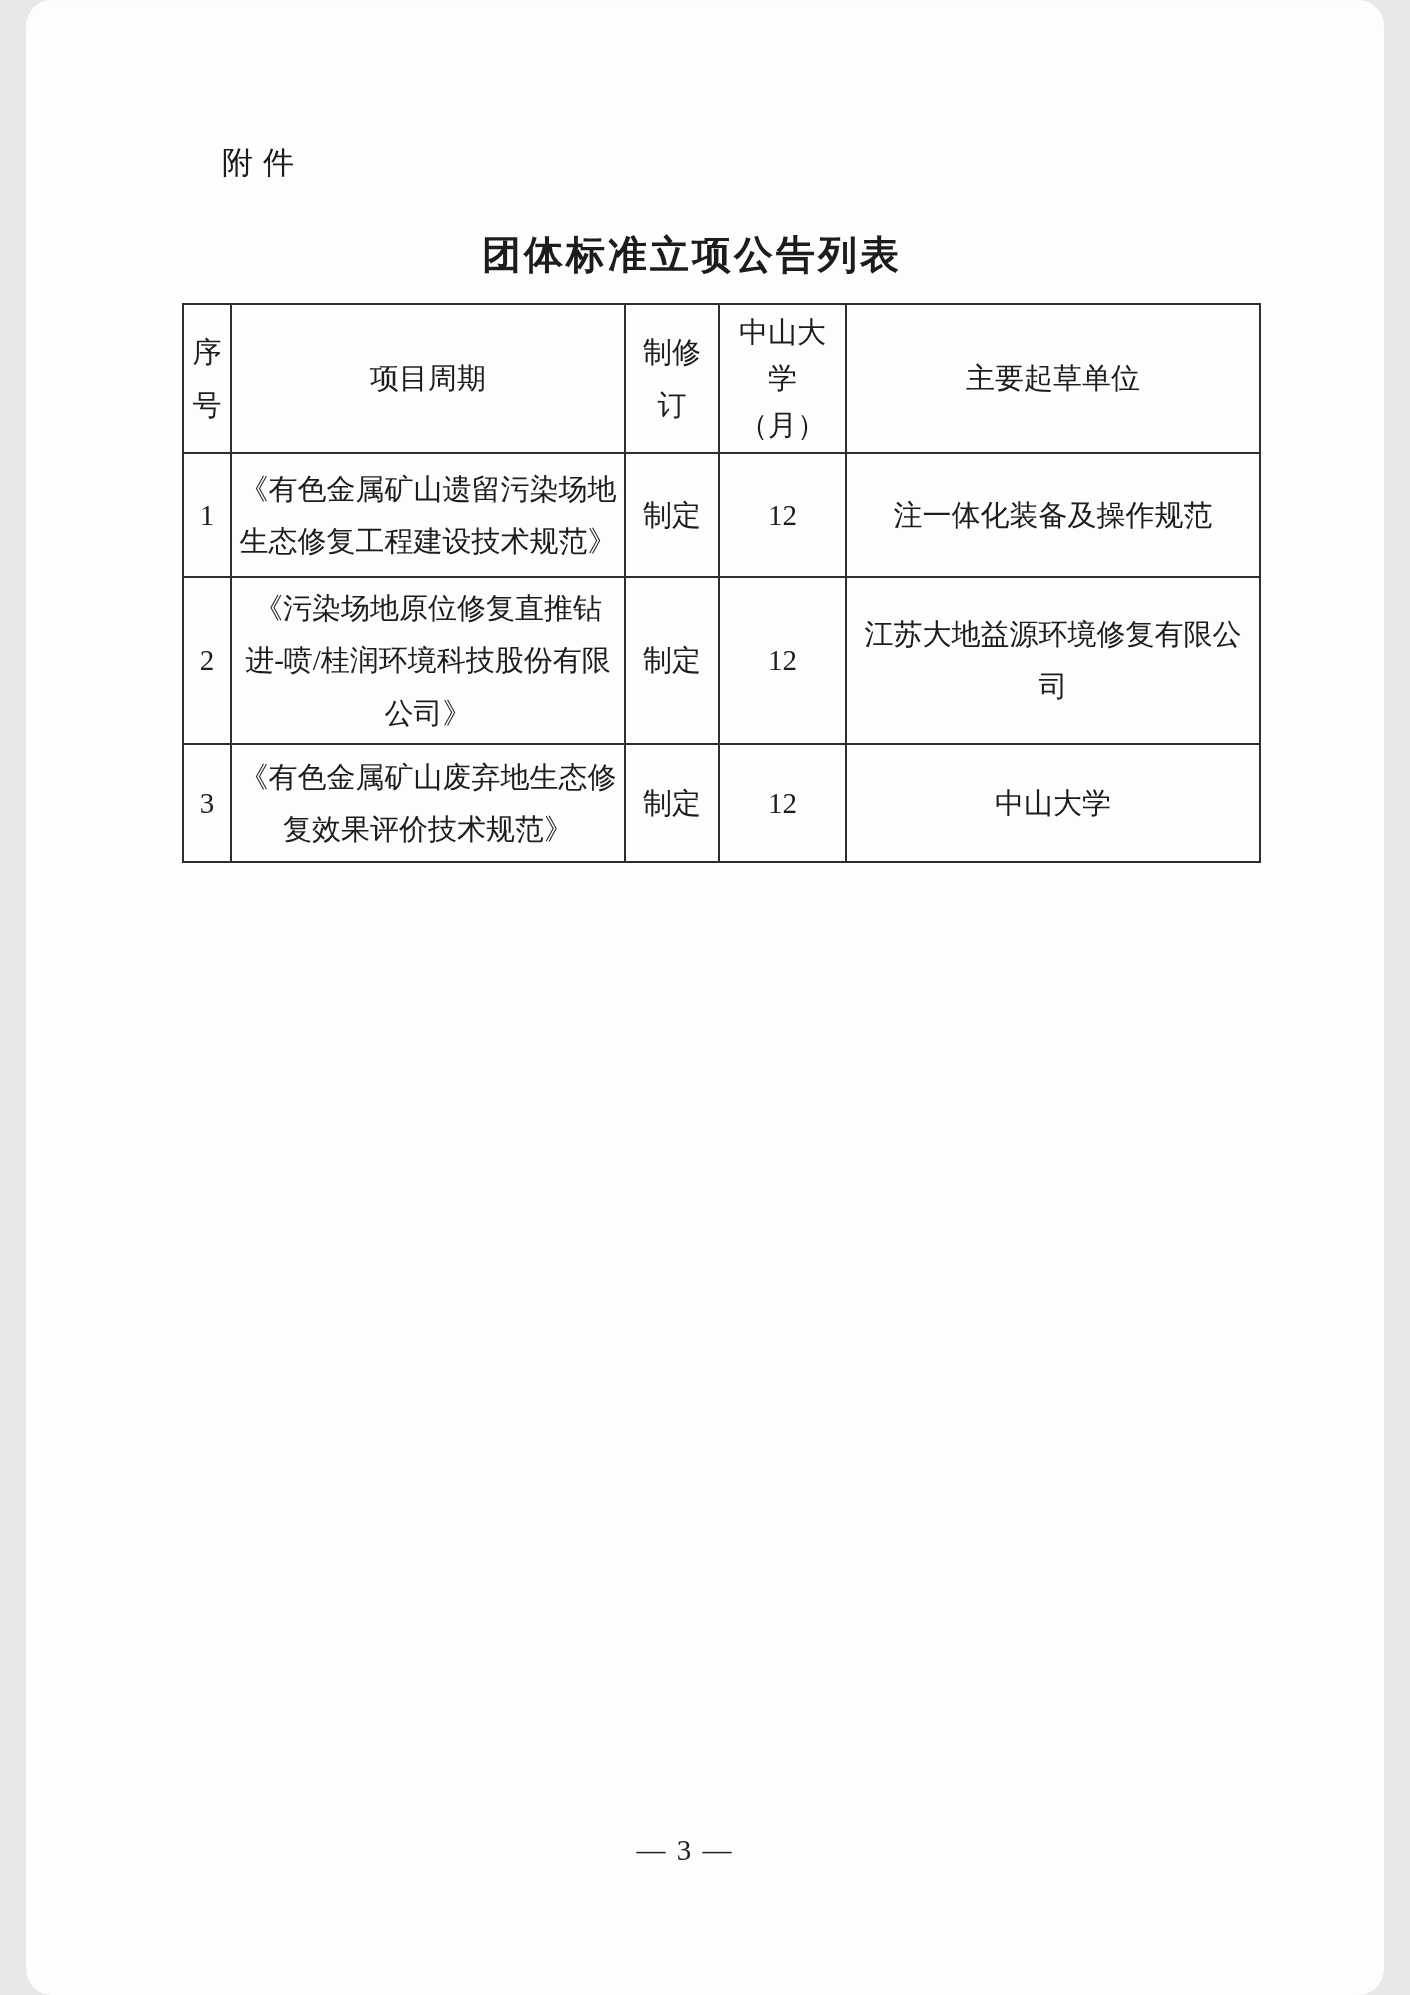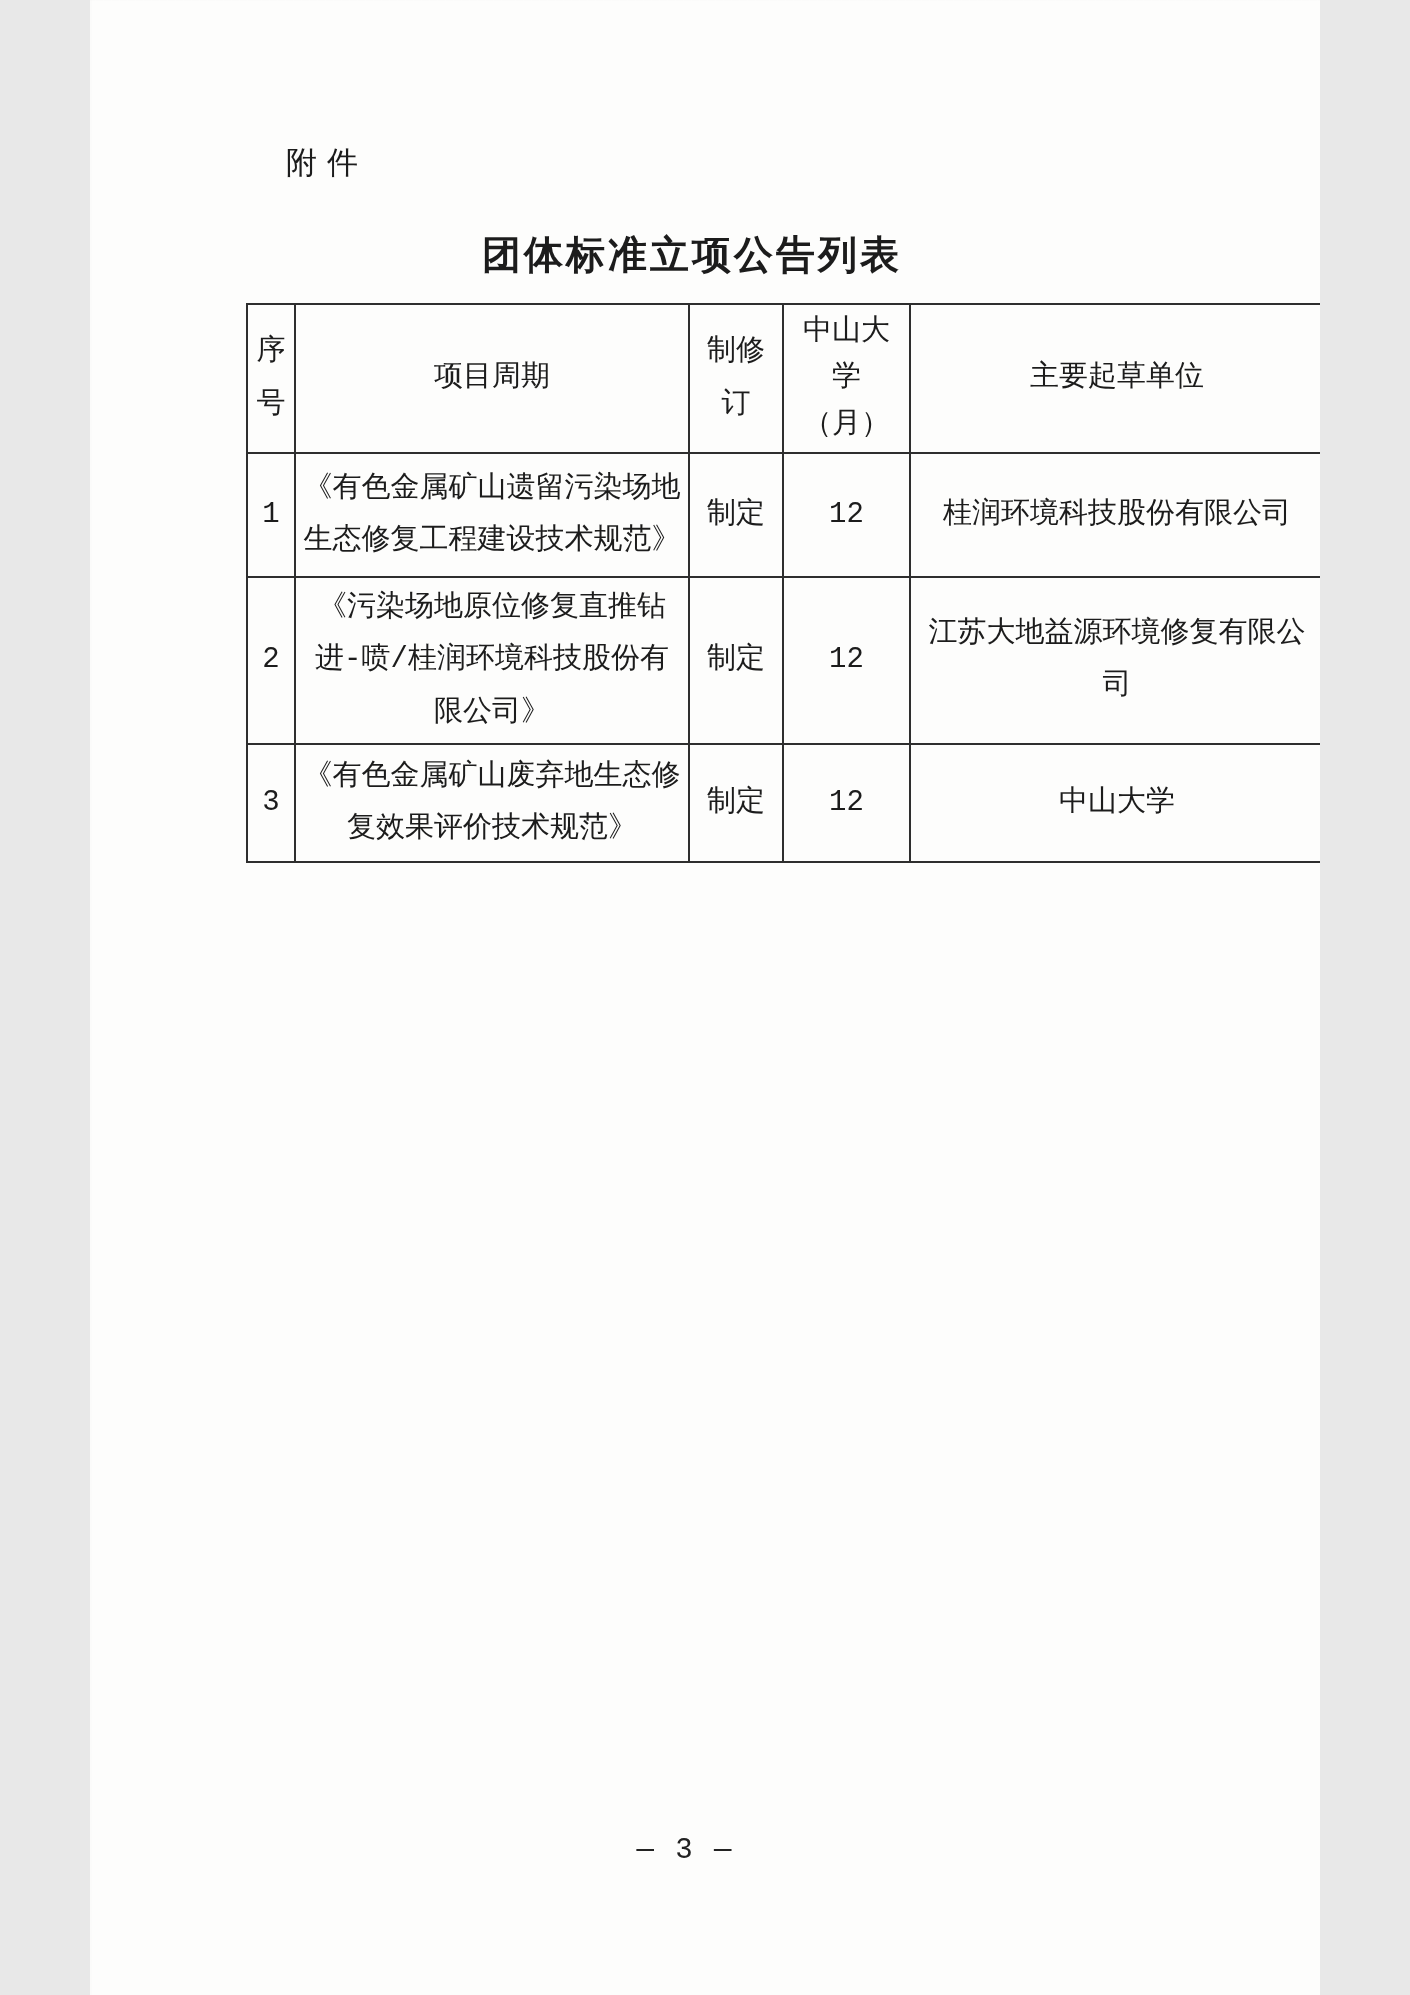--- a/index.html
+++ b/index.html
@@ -2,27 +2,28 @@
 <html><head>
 <meta charset="utf-8">
 <style>
   html, body {
     margin: 0;
     padding: 0;
     background: #e8e8e8;
   }
   .page {
     position: relative;
-    width: 1230px;
+    width: 1358px;
     height: 1995px;
     margin: 0 auto;
     background: #fdfdfc;
     color: #1c1c1c;
-    font-family: Liberation Mono, monospace;
+    font-family: Liberation Serif, serif;
     overflow: hidden;
+    border-radius: 26px;
   }
   
   .page::before {
     content: "";
     position: absolute;
     inset: 0;
     background:
       linear-gradient(90deg, rgba(0,0,0,0.008) 0 2px, transparent 2px 7px),
       linear-gradient(180deg, rgba(0,0,0,0.006) 0 1px, transparent 1px 5px);
     pointer-events: none;
@@ -110,21 +111,21 @@
         </th>
         <th>主要起草单位</th>
       </tr>
     </thead>
     <tbody>
       <tr class="r0">
         <td>1</td>
         <td class="cell-name">《有色金属矿山遗留污染场地生态修复工程建设技术规范》</td>
         <td>制定</td>
         <td>12</td>
-        <td>桂润环境科技股份有限公司</td>
+        <td>注一体化装备及操作规范</td>
       </tr>
       <tr class="r1">
         <td>2</td>
         <td class="cell-name">《污染场地原位修复直推钻进-喷/桂润环境科技股份有限公司》</td>
         <td>制定</td>
         <td>12</td>
         <td>江苏大地益源环境修复有限公司</td>
       </tr>
       <tr class="r2">
         <td>3</td>

